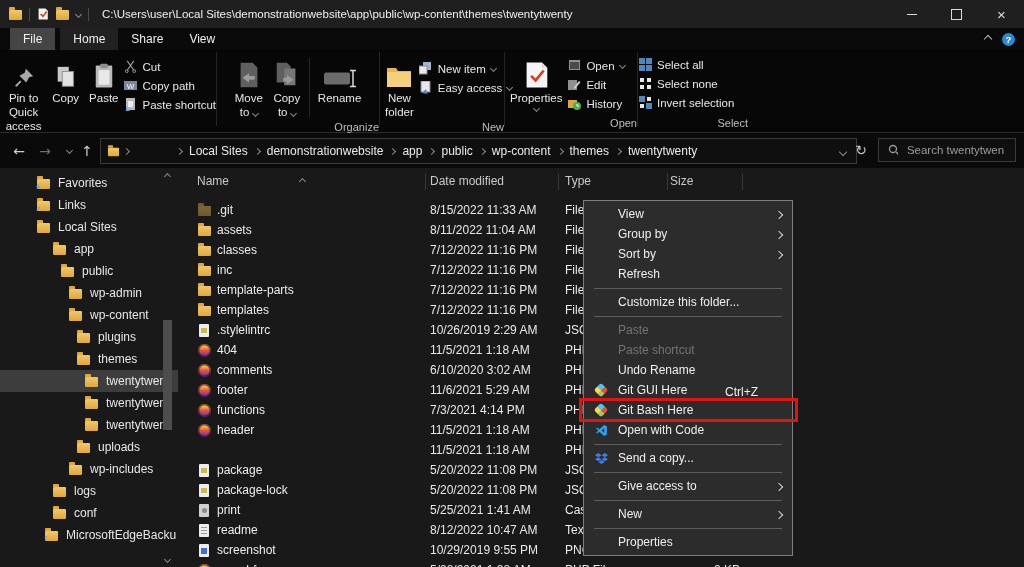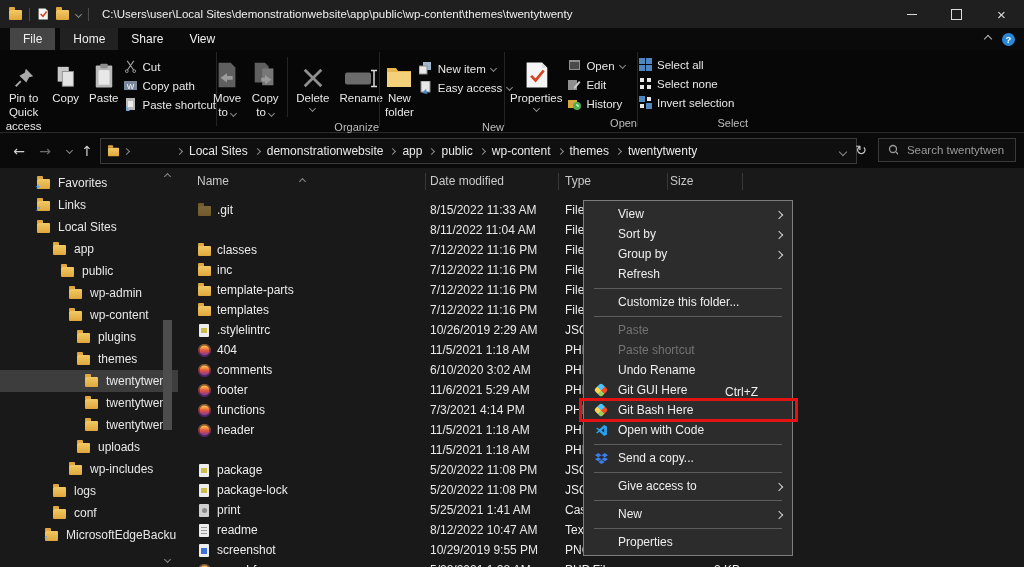--- a/index.html
+++ b/index.html
@@ -246,29 +246,20 @@
             <svg width="28" height="30" viewBox="0 0 30 30">
                 <path fill="#5f5f5f" d="M4 2h11l4 4v17H4z"></path>
                 <path fill="#777" d="M12 8h12v18H12z"></path>
                 <path fill="#9b9b9b" d="M15 15l7 5-7 5v-3h-4v-4h4z"></path>
               </svg>
           </div>
           <span>Copy</span>
           <span><span>to</span> <span class="chv down sm dim"></span></span>
         </div>
         <div class="rsep" style="height:60px;margin:4px 3px 0;"></div>
-        <div class="bigbtn">
-          <div class="big-ic">
-            <svg width="24" height="24" viewBox="0 0 26 26">
-                <path stroke="#8f8f8f" stroke-width="3" d="M4 4l18 18M22 4L4 22"></path>
-              </svg>
-          </div>
-          <span>Delete</span>
-          <span class="chv down sm dim"></span>
-        </div>
         <div class="bigbtn">
           <div class="big-ic">
             <svg width="36" height="23" viewBox="0 0 36 22">
                 <rect x="2" y="5" width="26" height="12" rx="2" fill="#6b6b6b"></rect>
                 <path stroke="#d9d9d9" stroke-width="1.5" d="M31 3v16M28 3h6M28 19h6"></path>
               </svg>
           </div>
           <span>Rename</span>
         </div>
       </div>
@@ -561,20 +552,26 @@
             <span class="cell-name">
               <span class="fi">
                 <span class="fold dim"></span>
               </span>
               <span>.git</span>
             </span>
             <span class="cell-date">8/15/2022 11:33 AM</span>
             <span class="cell-type">File</span>
           </div>
           <div class="frow">
+            <span class="cell-name">
+              <span class="fi">
+                <span class="fold"></span>
+              </span>
+              <span>assets</span>
+            </span>
             <span class="cell-date">8/11/2022 11:04 AM</span>
             <span class="cell-type">File</span>
           </div>
           <div class="frow">
             <span class="cell-name">
               <span class="fi">
                 <span class="fold"></span>
               </span>
               <span>classes</span>
             </span>
@@ -739,25 +736,25 @@
         </div>
     </div>
   </div>
 
   <div class="ctxmenu" id="ctxmenu">
       <div class="mitem">
         <span>View</span>
         <span class="msub"><span class="chv right" style="width:5px;height:5px;border-color:#d0d0d0;"></span></span>
       </div>
       <div class="mitem">
+        <span>Group by</span>
+        <span class="msub"><span class="chv right" style="width:5px;height:5px;border-color:#d0d0d0;"></span></span>
+      </div>
+      <div class="mitem">
         <span>Sort by</span>
-        <span class="msub"><span class="chv right" style="width:5px;height:5px;border-color:#d0d0d0;"></span></span>
-      </div>
-      <div class="mitem">
-        <span>Group by</span>
         <span class="msub"><span class="chv right" style="width:5px;height:5px;border-color:#d0d0d0;"></span></span>
       </div>
       <div class="mitem">
         <span>Refresh</span>
       </div>
       <div class="msep"></div>
       <div class="mitem">
         <span>Customize this folder...</span>
       </div>
       <div class="msep"></div>

